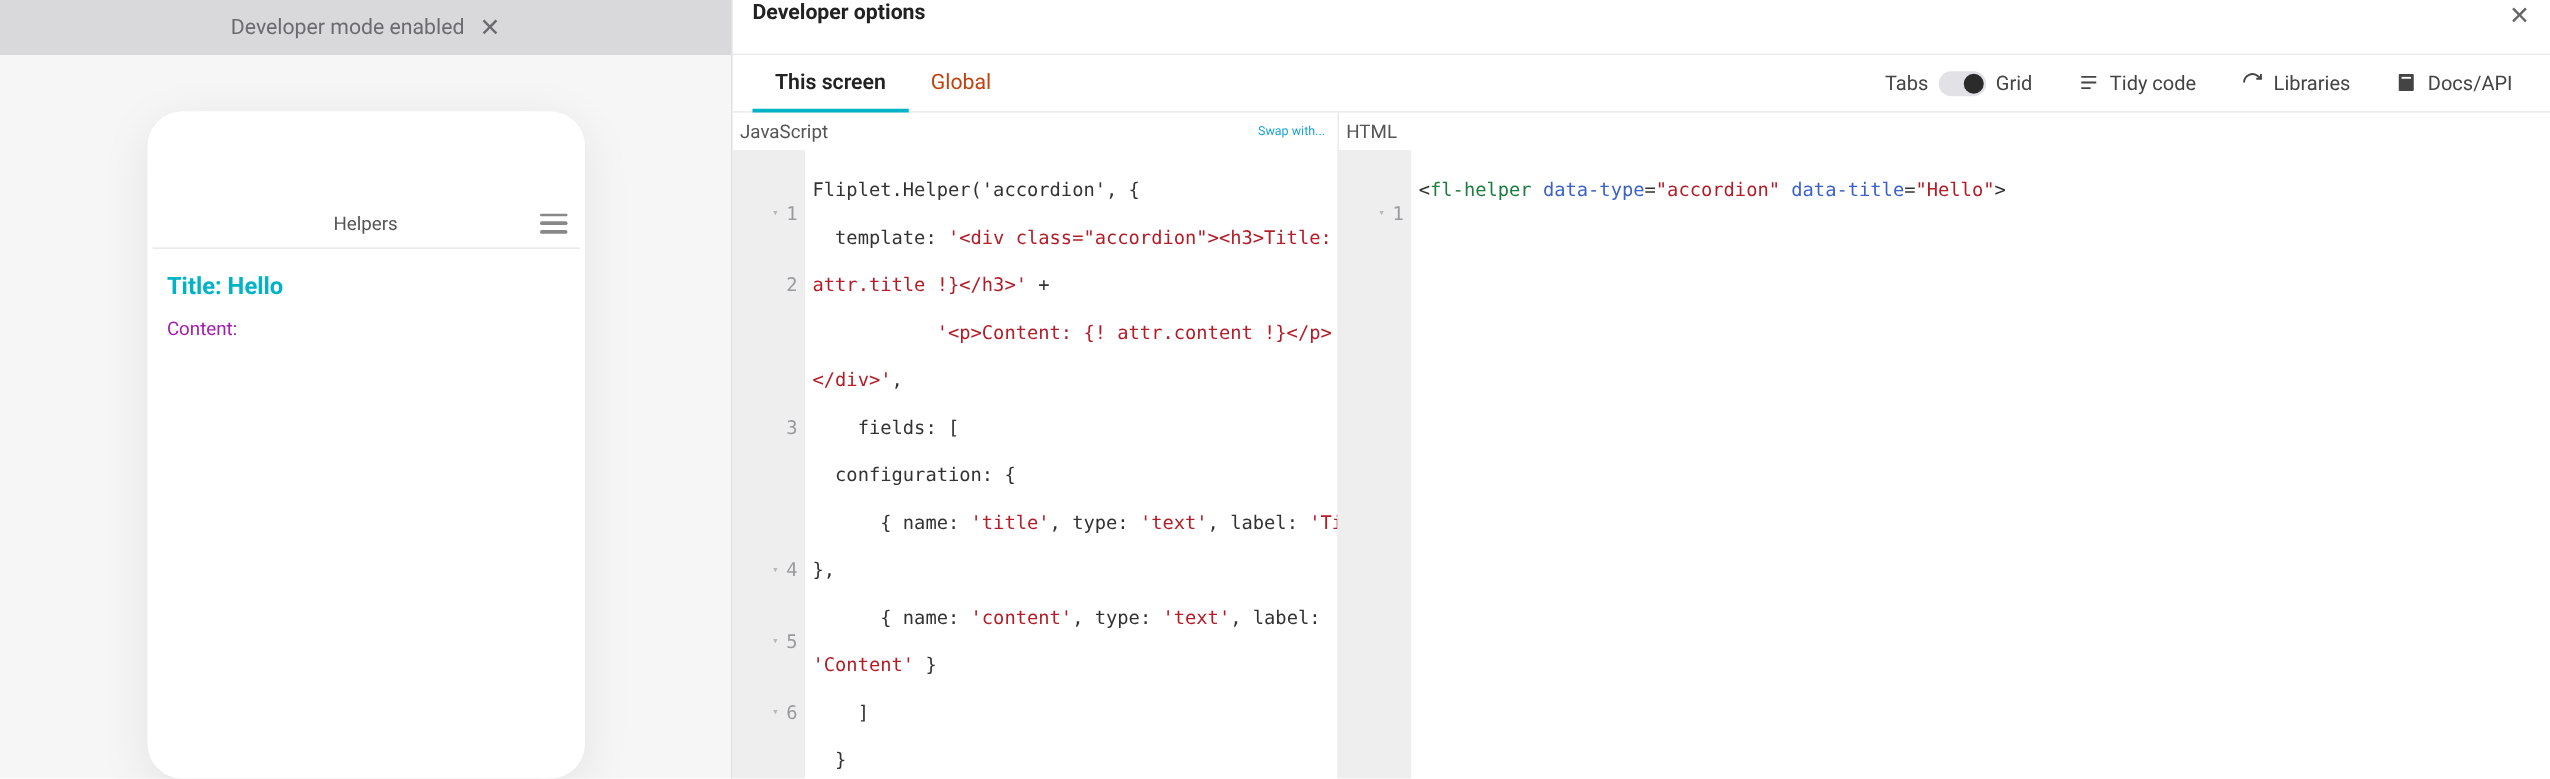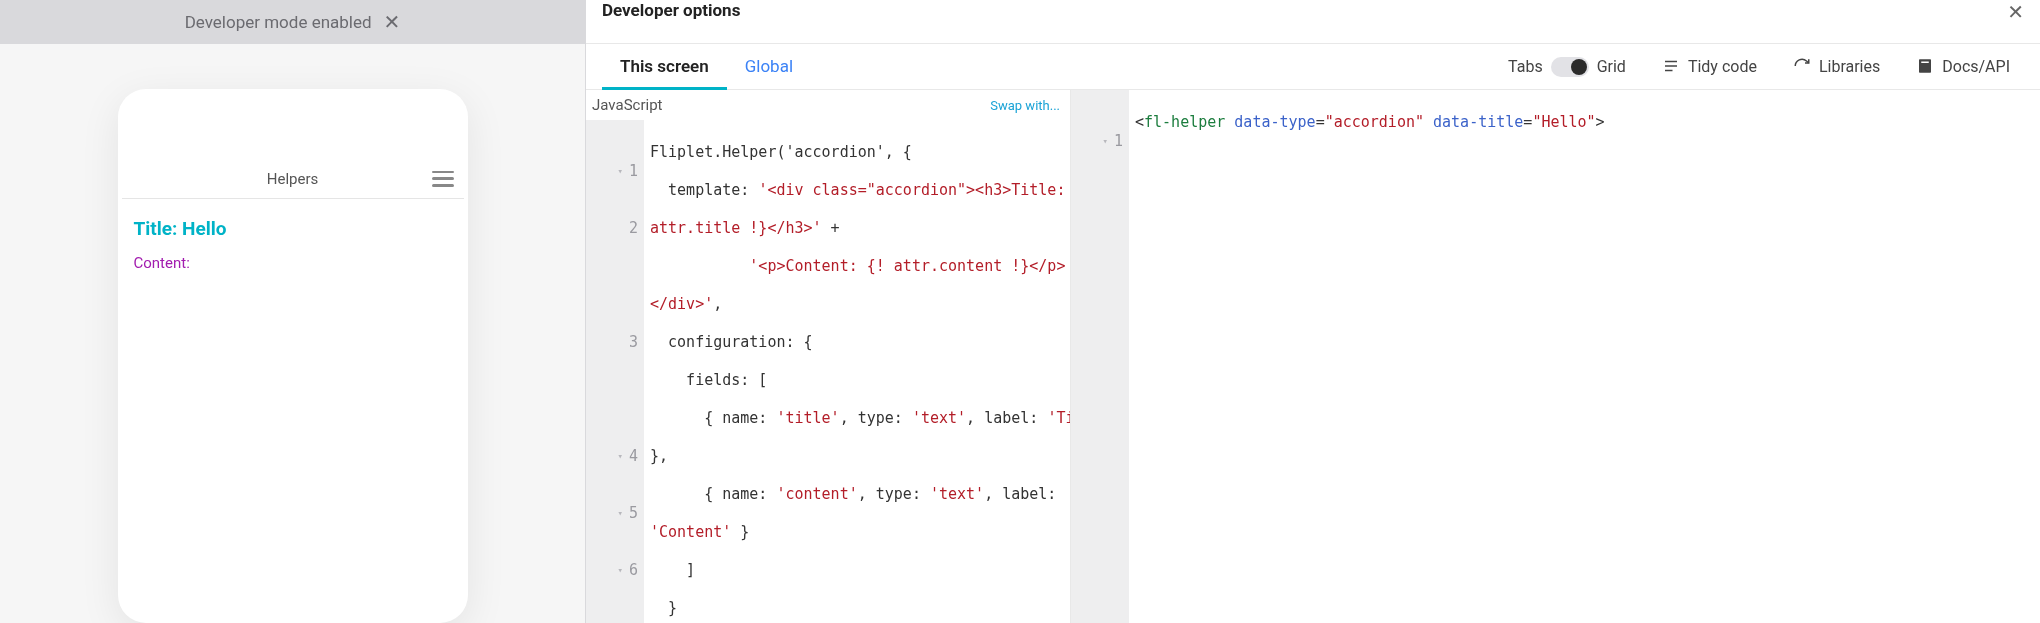--- a/index.html
+++ b/index.html
@@ -136,21 +136,21 @@
   }
   .tabs {
     display: flex;
     height: 100%;
   }
   .tab {
     padding: 0 18px;
     display: flex;
     align-items: center;
     font-size: 17px;
-    color: #3b82f6;
+    color: #c2410c;
     cursor: pointer;
     border-bottom: 3px solid transparent;
     position: relative;
     top: 1px;
   }
   .tab.active {
     color: #222;
     font-weight: 600;
     border-bottom-color: #00b3c7;
   }
@@ -201,21 +201,21 @@
     align-items: center;
     padding: 0 10px 0 4px;
     font-size: 15px;
     color: #555;
   }
   .editor-head .lang { flex: 0 0 auto; padding-left: 2px; }
   .editor-head .swap {
     margin-left: auto;
     color: #1aa3d6;
     cursor: pointer;
-    font-size: 13px;
+    font-size: 10px;
   }
   .code-area {
     flex: 1;
     display: flex;
     font-family: ui-monospace, SFMono-Regular, Menlo, Consolas, monospace;
     font-size: 15px;
     line-height: 19px;
     overflow: hidden;
     white-space: pre;
   }
@@ -352,34 +352,37 @@
             
             
             
           </div>
           <div class="code">
 <div class="line"><span class="tok-plain">Fliplet.Helper('accordion', {</span></div>
 <div class="line"><span class="tok-plain">  template: </span><span class="tok-str">'&lt;div class="accordion"&gt;&lt;h3&gt;Title: {! </span></div>
 <div class="line"><span class="tok-str">attr.title !}&lt;/h3&gt;'</span><span class="tok-plain"> +</span></div>
 <div class="line"><span class="tok-plain">           </span><span class="tok-str">'&lt;p&gt;Content: {! attr.content !}&lt;/p&gt;</span></div>
 <div class="line"><span class="tok-str">&lt;/div&gt;'</span><span class="tok-plain">,</span></div>
+<div class="line"><span class="tok-plain">    fields: [</span></div>
 <div class="line"><span class="tok-plain">  configuration: {</span></div>
-<div class="line"><span class="tok-plain">    fields: [</span></div>
 <div class="line"><span class="tok-plain">      { name: </span><span class="tok-str">'title'</span><span class="tok-plain">, type: </span><span class="tok-str">'text'</span><span class="tok-plain">, label: </span><span class="tok-str">'Title'</span></div>
 <div class="line"><span class="tok-plain">},</span></div>
 <div class="line"><span class="tok-plain">      { name: </span><span class="tok-str">'content'</span><span class="tok-plain">, type: </span><span class="tok-str">'text'</span><span class="tok-plain">, label: </span></div>
 <div class="line"><span class="tok-str">'Content'</span><span class="tok-plain"> }</span></div>
 <div class="line"><span class="tok-plain">    ]</span></div>
 <div class="line"><span class="tok-plain">  }</span></div>
 
           </div>
         </div>
       </div>
 
       <div class="editor-pane html">
+        <div class="editor-head">
+          <span class="lang">HTML</span>
+        </div>
         <div class="code-area">
           <div class="gutter">
             <div class="ln"><span class="fold">▾</span><span>1</span></div>
             <div class="ln"><span class="fold"></span><span></span></div>
           </div>
           <div class="code">
 <div class="line"><span class="tok-plain">&lt;</span><span class="tok-tag">fl-helper</span><span class="tok-plain"> </span><span class="tok-attr">data-type</span><span class="tok-plain">=</span><span class="tok-val">"accordion"</span><span class="tok-plain"> </span><span class="tok-attr">data-title</span><span class="tok-plain">=</span><span class="tok-val">"Hello"</span><span class="tok-plain">&gt;</span></div>
           </div>
         </div>
       </div>

